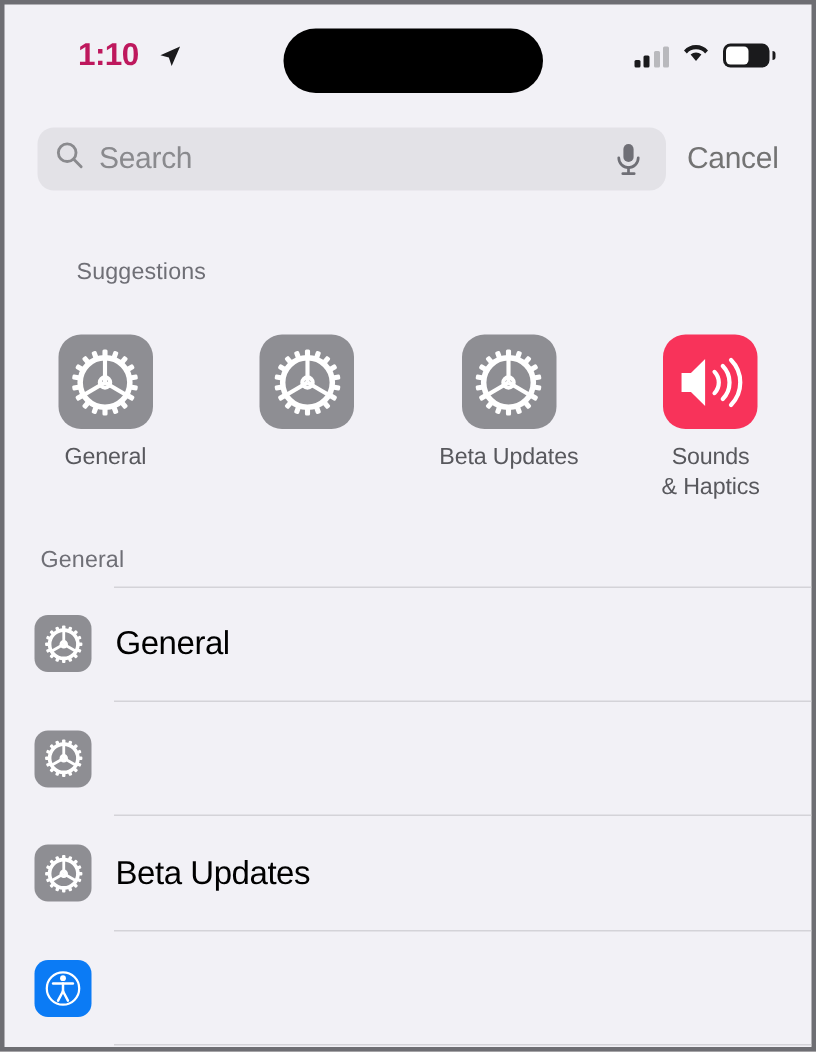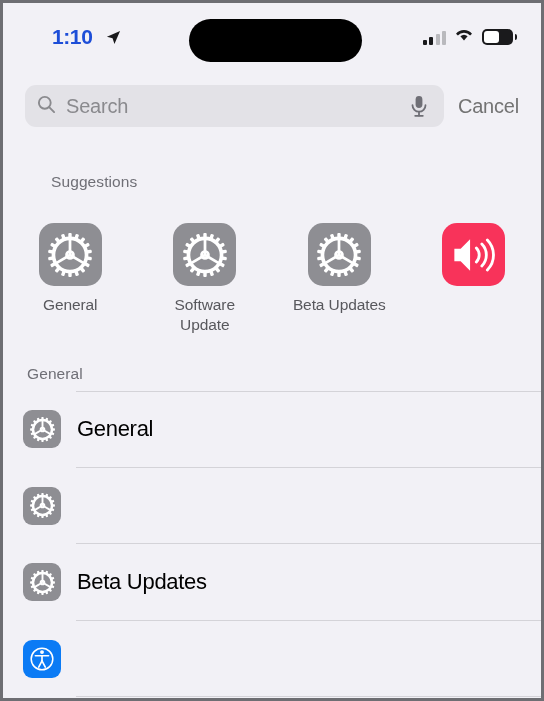--- a/index.html
+++ b/index.html
@@ -27,21 +27,21 @@
     position: absolute;
     top: 0; left: 0; right: 0;
     height: 74px;
   }
   .status-time {
     position: absolute;
     left: 49px;
     top: 22px;
     font-size: 21px;
     font-weight: bold;
-    color: #1d4ed8;
+    color: #be185d;
     letter-spacing: -0.4px;
   }
   .loc-arrow {
     position: absolute;
     left: 103px;
     top: 27px;
   }
   .dynamic-island {
     position: absolute;
     left: 186px;
@@ -357,21 +357,20 @@
                 <rect x="46.3" y="2" width="7.4" height="13" rx="2.2" transform="rotate(340 50 50)"></rect>
               </g>
             </g>
           <circle cx="50" cy="50" r="36" fill="none" stroke="#ffffff" stroke-width="8"></circle>
           <circle cx="50" cy="50" r="7.5" fill="none" stroke="#ffffff" stroke-width="6"></circle>
           <line x1="50" y1="50" x2="50" y2="16" stroke="#ffffff" stroke-width="6"></line>
           <line x1="50" y1="50" x2="79" y2="67" stroke="#ffffff" stroke-width="6"></line>
           <line x1="50" y1="50" x2="21" y2="67" stroke="#ffffff" stroke-width="6"></line>
         </svg>
       </div>
-      <div class="sugg-label">Software<br>Update</div>
     </div>
 
     <div class="sugg-cell">
       <div class="sugg-icon" style="background:#8e8e93">
         <svg width="46" height="46" viewBox="0 0 100 100">
           <g fill="#ffffff">
               <g class="teeth">
                 <rect x="46.3" y="2" width="7.4" height="13" rx="2.2" transform="rotate(0 50 50)"></rect>
                 <rect x="46.3" y="2" width="7.4" height="13" rx="2.2" transform="rotate(20 50 50)"></rect>
                 <rect x="46.3" y="2" width="7.4" height="13" rx="2.2" transform="rotate(40 50 50)"></rect>
@@ -404,20 +403,21 @@
 
     <div class="sugg-cell">
       <div class="sugg-icon" style="background:#f8335a">
         <svg width="44" height="40" viewBox="0 0 56 48">
           <path d="M23 4 L11 16 L3 16 L3 32 L11 32 L23 44 Z" fill="#ffffff"></path>
           <path d="M31 15 a13 13 0 0 1 0 18" fill="none" stroke="#ffffff" stroke-width="3.6" stroke-linecap="round"></path>
           <path d="M38 10 a20 20 0 0 1 0 28" fill="none" stroke="#ffffff" stroke-width="3.6" stroke-linecap="round"></path>
           <path d="M45 5 a27 27 0 0 1 0 38" fill="none" stroke="#ffffff" stroke-width="3.6" stroke-linecap="round"></path>
         </svg>
       </div>
+      <div class="sugg-label">Sounds<br>&amp; Haptics</div>
     </div>
 
   </div>
 
   <div class="section-header" id="recents-header">General</div>
 
   <div class="recents">
     <div class="recents-top-rule"></div>
 
     <div class="row">

